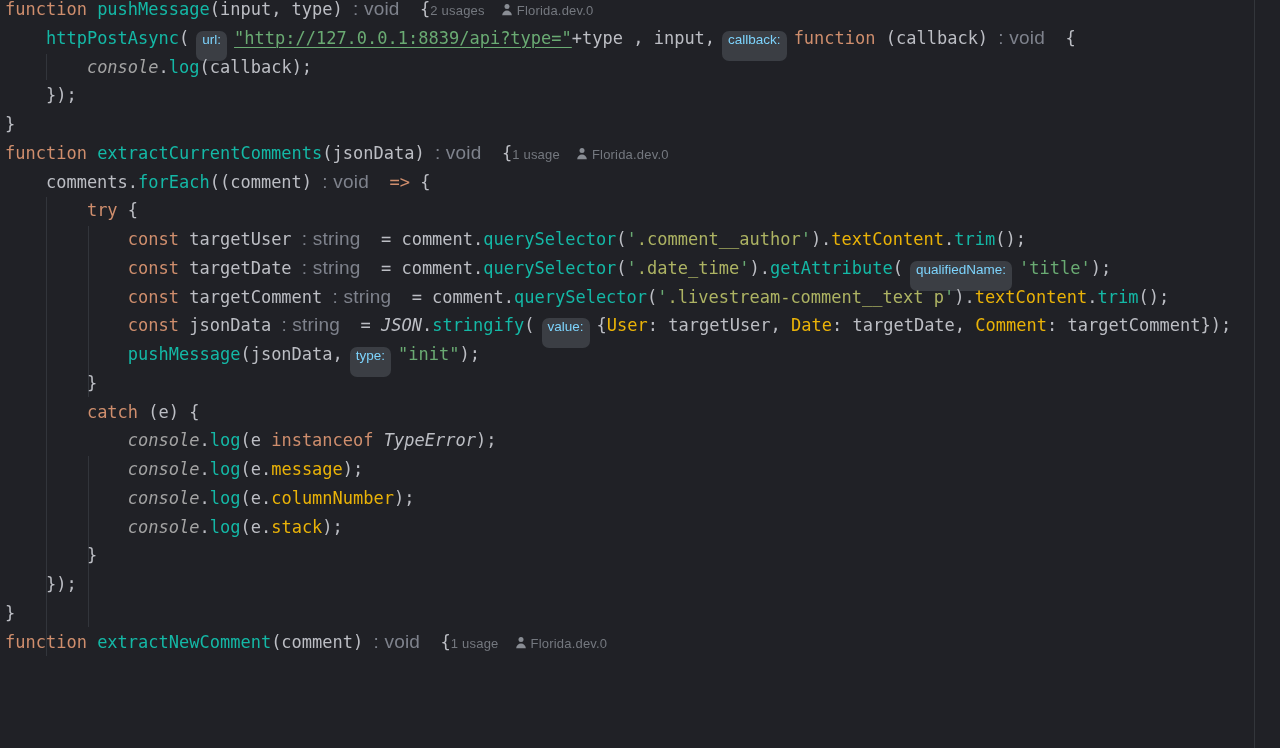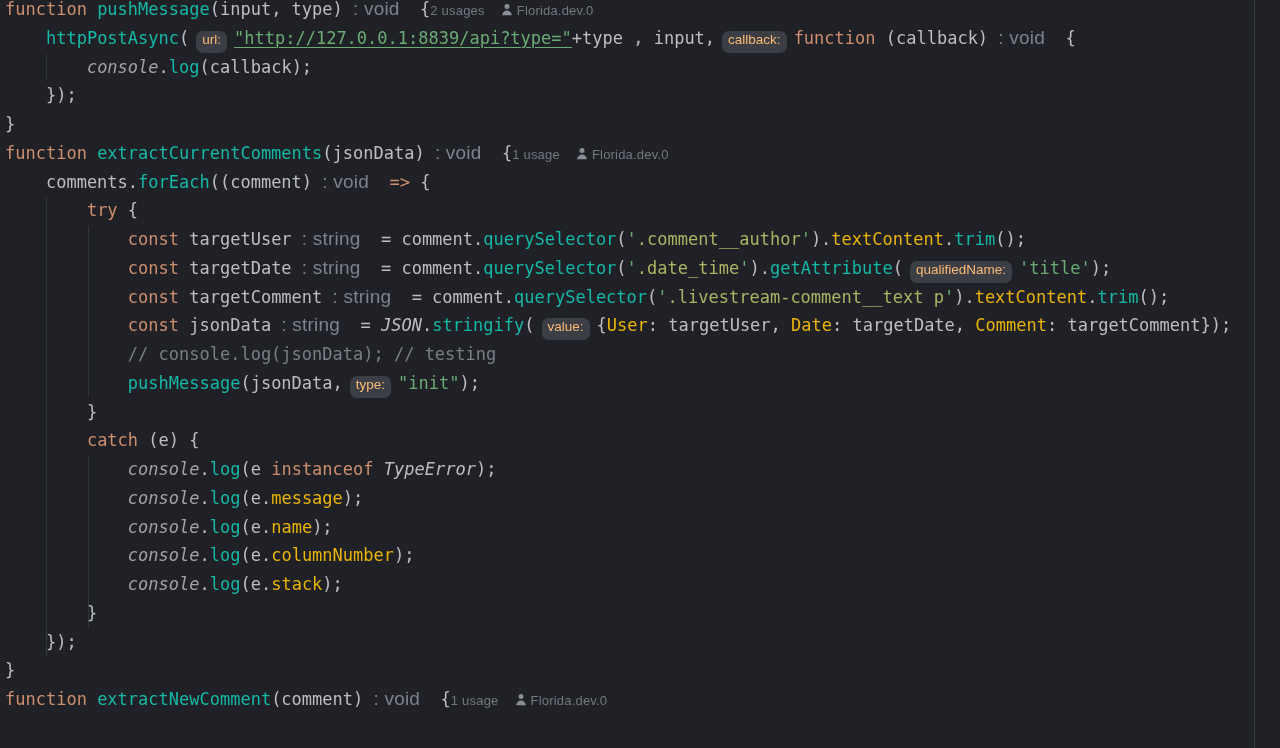--- a/index.html
+++ b/index.html
@@ -42,24 +42,24 @@
   .tk-hint {
     font-family: "Liberation Sans", sans-serif;
     font-size: 19px;
     color: #7E828C;
     letter-spacing: 0.2px;
   }
   
   .tk-pill {
     font-family: "Liberation Sans", sans-serif;
     font-size: 13.5px;
-    color: #fdba74;
+    color: #7dd3fc;
     background: #3B3E44;
     border-radius: 7px;
-    padding: 1px 6px 6px 6px;
+    padding: 1px 6px 14px 6px;
     margin: 0 7px;
   }
   
   .tk-vision {
     font-family: "Liberation Sans", sans-serif;
     font-size: 13px;
     color: #74787F;
     letter-spacing: 0.2px;
   }
   .vision-first { }
@@ -98,27 +98,25 @@
       <div class="line"><span class="tk-kw">function </span><span class="tk-fn">extractCurrentComments</span><span class="tk-txt">(jsonData) </span><span class="tk-hint">: void</span><span class="tk-txt">  {</span><span class="tk-vision vision-first">1 usage</span><svg class="author-icon" width="12" height="13" viewBox="0 0 12 13">
           <circle cx="6" cy="3.6" r="2.5" fill="#898D94"></circle>
           <path d="M1.2 12.2 a4.8 4.6 0 0 1 9.6 0 z" fill="#898D94"></path>
         </svg><span class="tk-vision">Florida.dev.0</span></div>
       <div class="line"><span class="tk-txt">    comments.</span><span class="tk-fn">forEach</span><span class="tk-txt">((comment) </span><span class="tk-hint">: void</span><span class="tk-txt">  </span><span class="tk-kw">=&gt;</span><span class="tk-txt"> {</span></div>
       <div class="line"><span class="tk-txt">        </span><span class="tk-kw">try</span><span class="tk-txt"> {</span></div>
       <div class="line"><span class="tk-txt">            </span><span class="tk-kw">const</span><span class="tk-txt"> targetUser </span><span class="tk-hint">: string</span><span class="tk-txt">  = comment.</span><span class="tk-fn">querySelector</span><span class="tk-txt">(</span><span class="tk-str">'</span><span class="tk-css">.comment__author</span><span class="tk-str">'</span><span class="tk-txt">).</span><span class="tk-prop">textContent</span><span class="tk-txt">.</span><span class="tk-fn">trim</span><span class="tk-txt">();</span></div>
       <div class="line"><span class="tk-txt">            </span><span class="tk-kw">const</span><span class="tk-txt"> targetDate </span><span class="tk-hint">: string</span><span class="tk-txt">  = comment.</span><span class="tk-fn">querySelector</span><span class="tk-txt">(</span><span class="tk-str">'</span><span class="tk-css">.date_time</span><span class="tk-str">'</span><span class="tk-txt">).</span><span class="tk-fn">getAttribute</span><span class="tk-txt">(</span><span class="tk-pill">qualifiedName:</span><span class="tk-str">'title'</span><span class="tk-txt">);</span></div>
       <div class="line"><span class="tk-txt">            </span><span class="tk-kw">const</span><span class="tk-txt"> targetComment </span><span class="tk-hint">: string</span><span class="tk-txt">  = comment.</span><span class="tk-fn">querySelector</span><span class="tk-txt">(</span><span class="tk-str">'</span><span class="tk-css">.livestream-comment__text p</span><span class="tk-str">'</span><span class="tk-txt">).</span><span class="tk-prop">textContent</span><span class="tk-txt">.</span><span class="tk-fn">trim</span><span class="tk-txt">();</span></div>
       <div class="line"><span class="tk-txt">            </span><span class="tk-kw">const</span><span class="tk-txt"> jsonData </span><span class="tk-hint">: string</span><span class="tk-txt">  = </span><span class="tk-glb">JSON</span><span class="tk-txt">.</span><span class="tk-fn">stringify</span><span class="tk-txt">(</span><span class="tk-pill">value:</span><span class="tk-txt">{</span><span class="tk-prop">User</span><span class="tk-txt">: targetUser, </span><span class="tk-prop">Date</span><span class="tk-txt">: targetDate, </span><span class="tk-prop">Comment</span><span class="tk-txt">: targetComment});</span></div>
-      <div class="line"><span class="tk-txt">            </span><span class="tk-cmt">// console.log(jsonData); // testing</span></div>
       <div class="line"><span class="tk-txt">            </span><span class="tk-fn">pushMessage</span><span class="tk-txt">(jsonData,</span><span class="tk-pill">type:</span><span class="tk-str">"init"</span><span class="tk-txt">);</span></div>
       <div class="line"><span class="tk-txt">        }</span></div>
       <div class="line"><span class="tk-txt">        </span><span class="tk-kw">catch</span><span class="tk-txt"> (e) {</span></div>
       <div class="line"><span class="tk-txt">            </span><span class="tk-gvar">console</span><span class="tk-txt">.</span><span class="tk-fn">log</span><span class="tk-txt">(e </span><span class="tk-kw">instanceof</span><span class="tk-txt"> </span><span class="tk-glb">TypeError</span><span class="tk-txt">);</span></div>
       <div class="line"><span class="tk-txt">            </span><span class="tk-gvar">console</span><span class="tk-txt">.</span><span class="tk-fn">log</span><span class="tk-txt">(e.</span><span class="tk-prop">message</span><span class="tk-txt">);</span></div>
-      <div class="line"><span class="tk-txt">            </span><span class="tk-gvar">console</span><span class="tk-txt">.</span><span class="tk-fn">log</span><span class="tk-txt">(e.</span><span class="tk-prop">name</span><span class="tk-txt">);</span></div>
       <div class="line"><span class="tk-txt">            </span><span class="tk-gvar">console</span><span class="tk-txt">.</span><span class="tk-fn">log</span><span class="tk-txt">(e.</span><span class="tk-prop">columnNumber</span><span class="tk-txt">);</span></div>
       <div class="line"><span class="tk-txt">            </span><span class="tk-gvar">console</span><span class="tk-txt">.</span><span class="tk-fn">log</span><span class="tk-txt">(e.</span><span class="tk-prop">stack</span><span class="tk-txt">);</span></div>
       <div class="line"><span class="tk-txt">        }</span></div>
       <div class="line"><span class="tk-txt">    });</span></div>
       <div class="line"><span class="tk-txt">}</span></div>
       <div class="line"><span class="tk-kw">function </span><span class="tk-fn">extractNewComment</span><span class="tk-txt">(comment) </span><span class="tk-hint">: void</span><span class="tk-txt">  {</span><span class="tk-vision vision-first">1 usage</span><svg class="author-icon" width="12" height="13" viewBox="0 0 12 13">
           <circle cx="6" cy="3.6" r="2.5" fill="#898D94"></circle>
           <path d="M1.2 12.2 a4.8 4.6 0 0 1 9.6 0 z" fill="#898D94"></path>
         </svg><span class="tk-vision">Florida.dev.0</span></div>
     </div>

